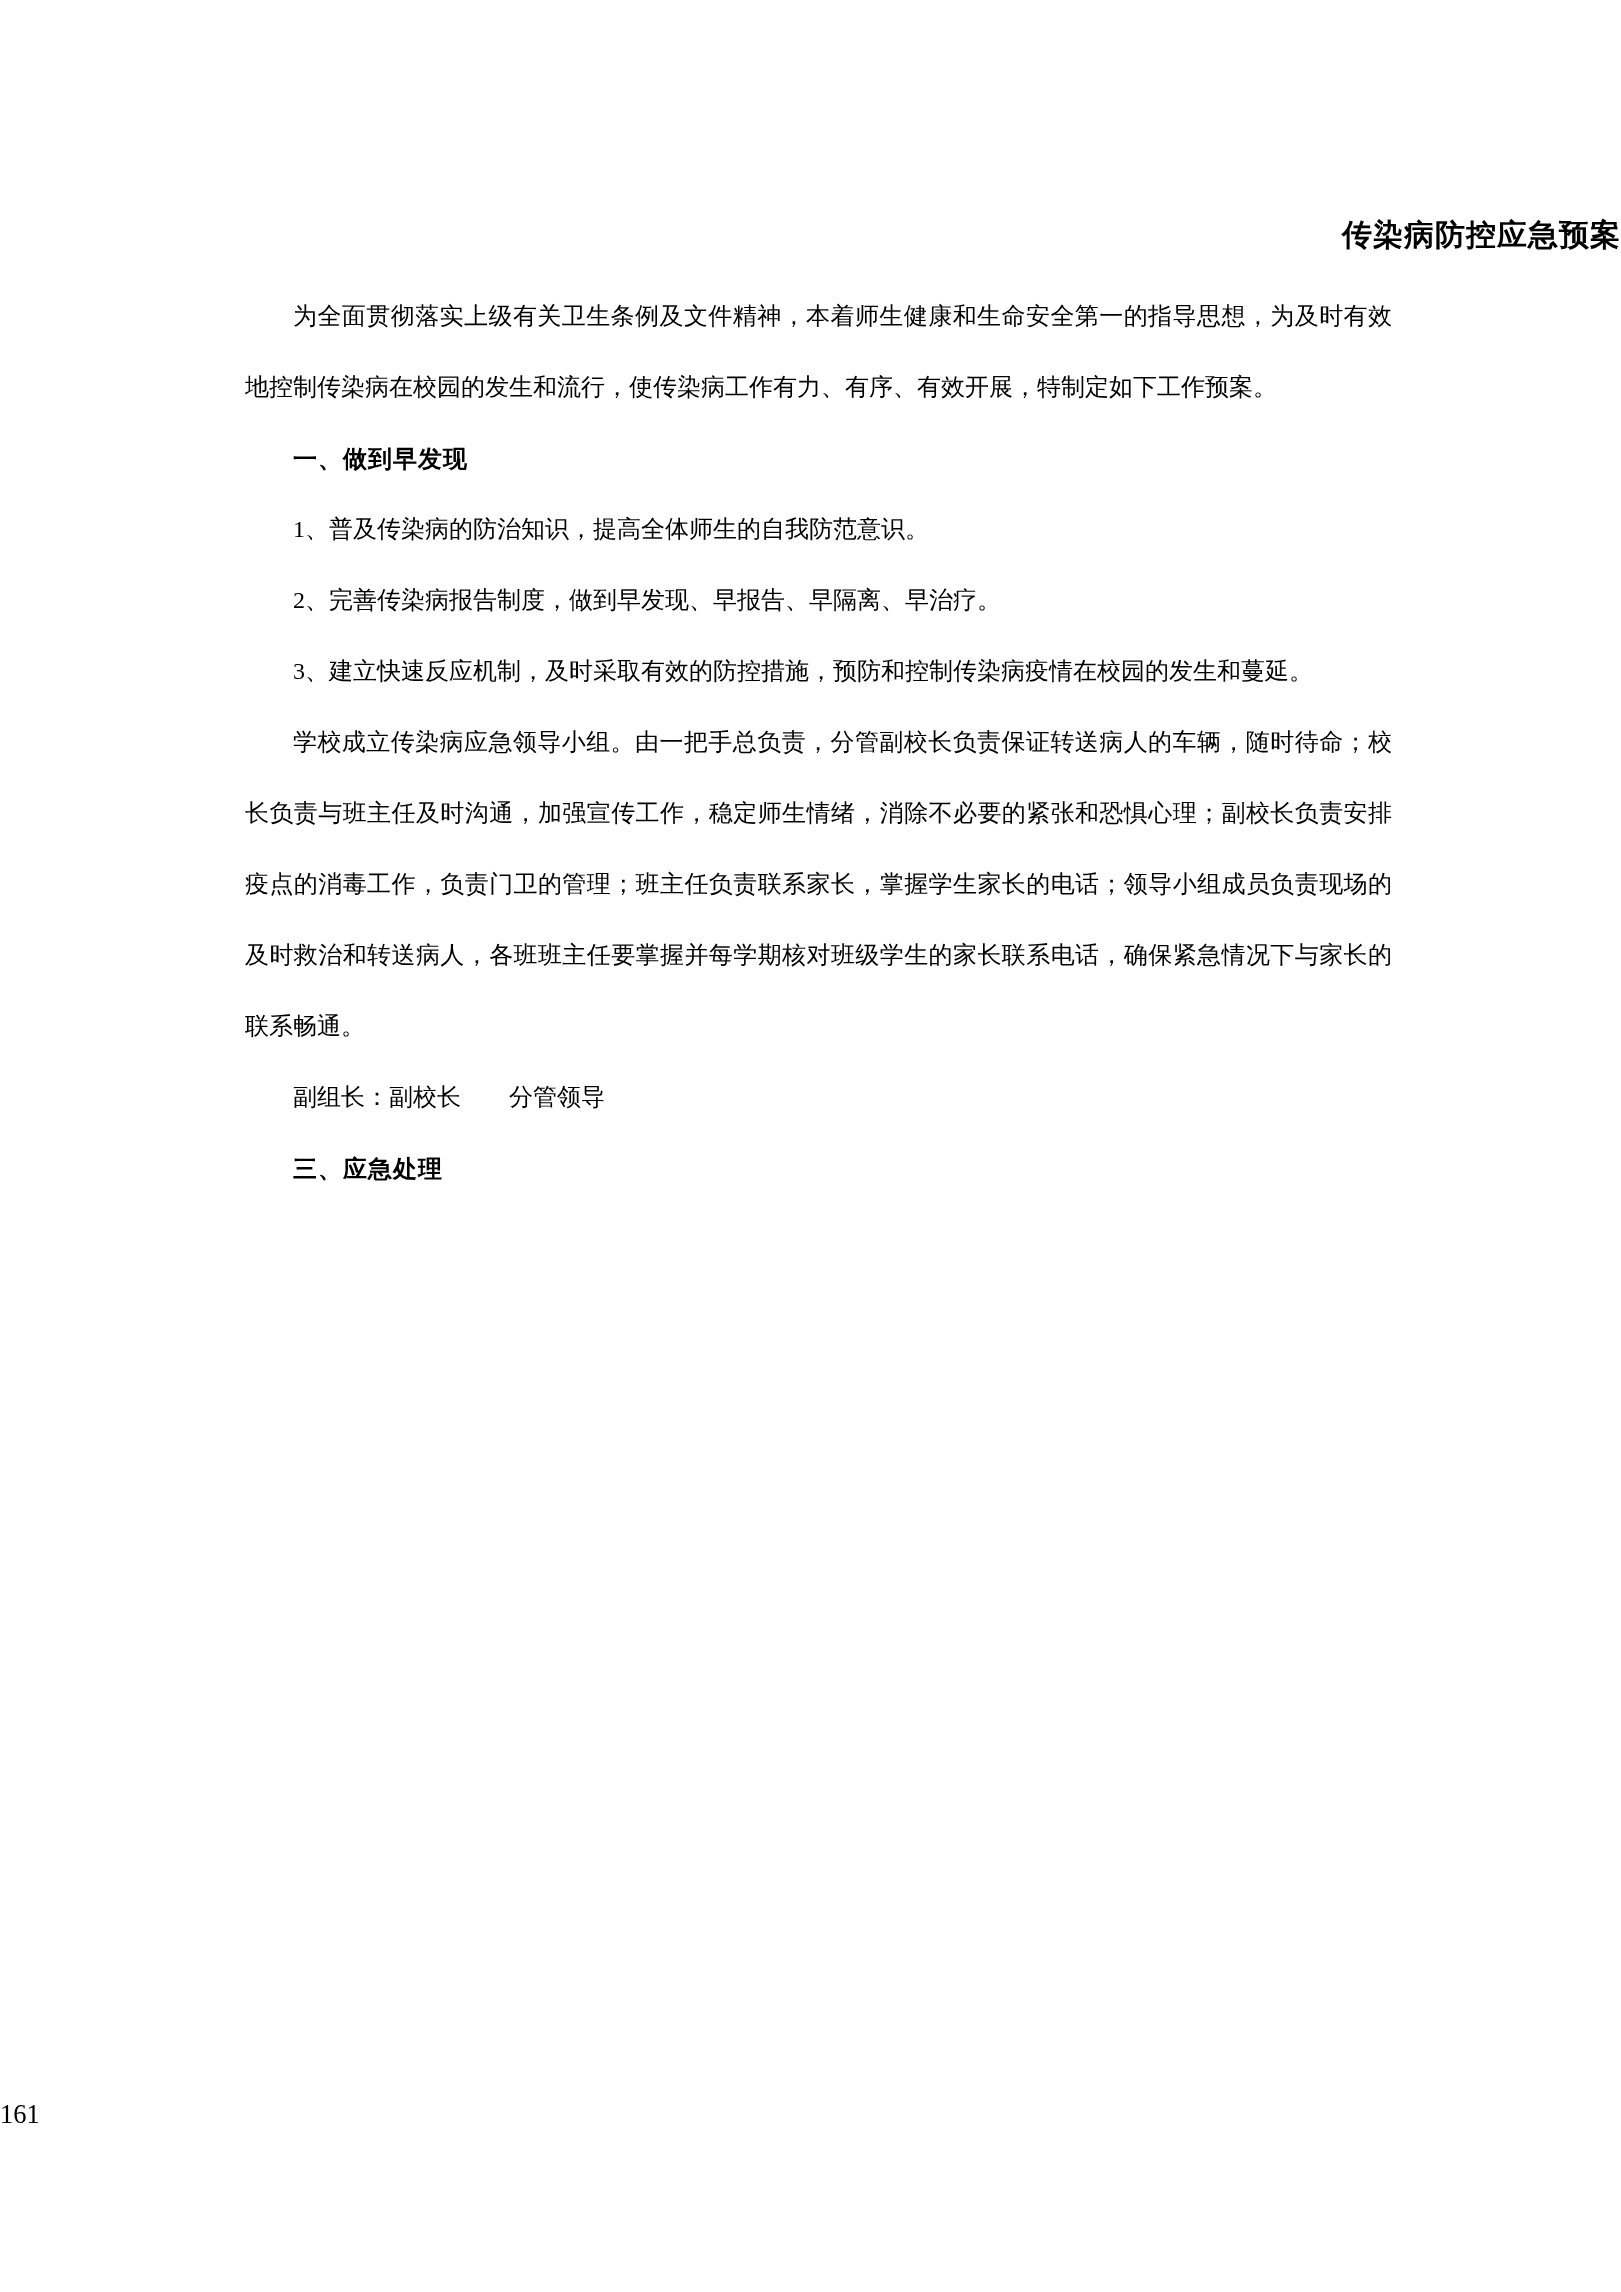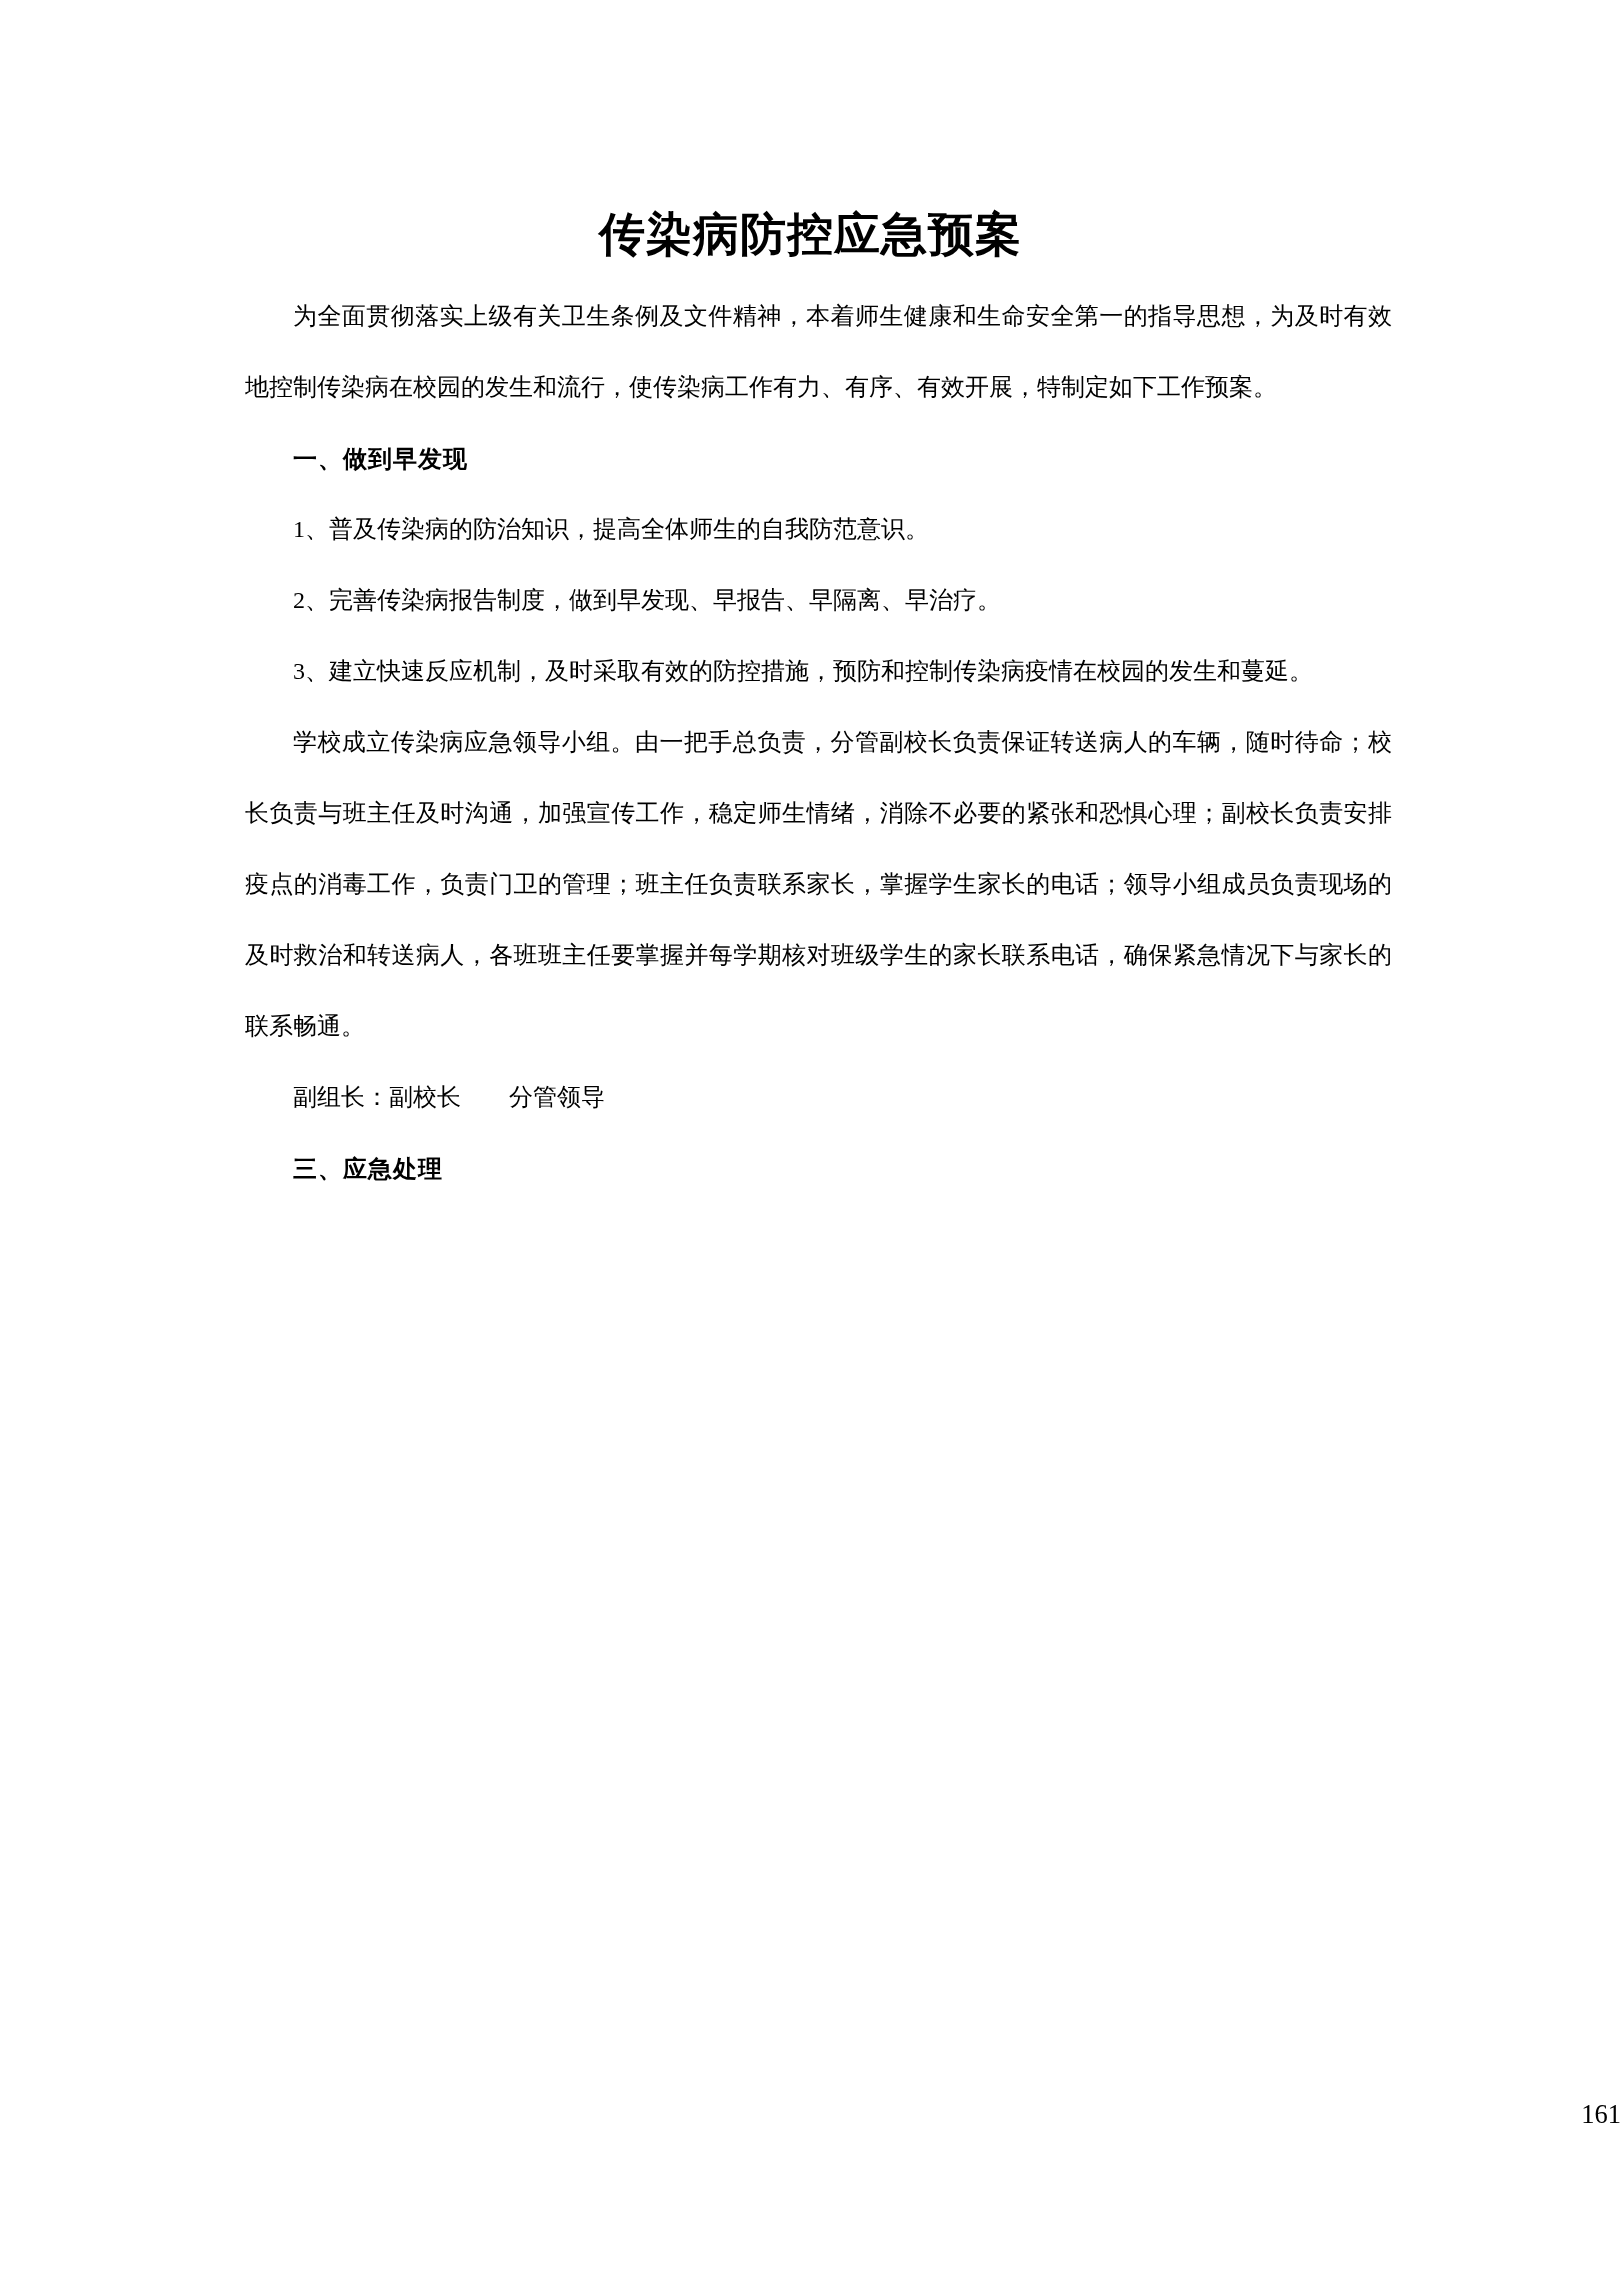--- a/index.html
+++ b/index.html
@@ -13,24 +13,24 @@
     height: 2293px;
     background: #ffffff;
     color: #000000;
     overflow: hidden;
     box-sizing: border-box;
     padding-top: 210px;
     font-family: "Liberation Serif", "DejaVu Serif", serif;
   }
   .doc-title {
     margin: 0;
-    text-align: center;
+    text-align: right;
     font-family: "Liberation Sans", "DejaVu Sans", sans-serif;
     font-weight: bold;
-    font-size: 46px;
+    font-size: 30px;
     line-height: 49px;
     letter-spacing: 1px;
   }
   .doc-body {
     margin-top: 21.6px;
     margin-left: 245px;
     width: 1147px;
   }
   .para {
     margin: 0;
@@ -47,21 +47,21 @@
     font-family: "Liberation Sans", "DejaVu Sans", sans-serif;
     font-weight: bold;
     text-indent: 2em;
     letter-spacing: 1px;
   }
   .page-number {
     position: absolute;
     top: 2098px;
     left: 0;
     width: 100%;
-    text-align: right;
+    text-align: left;
     font-size: 26.5px;
     line-height: 33px;
     font-family: "Liberation Serif", "DejaVu Serif", serif;
   }
 </style>
 </head>
 <body>
 
 <div class="page">
 

